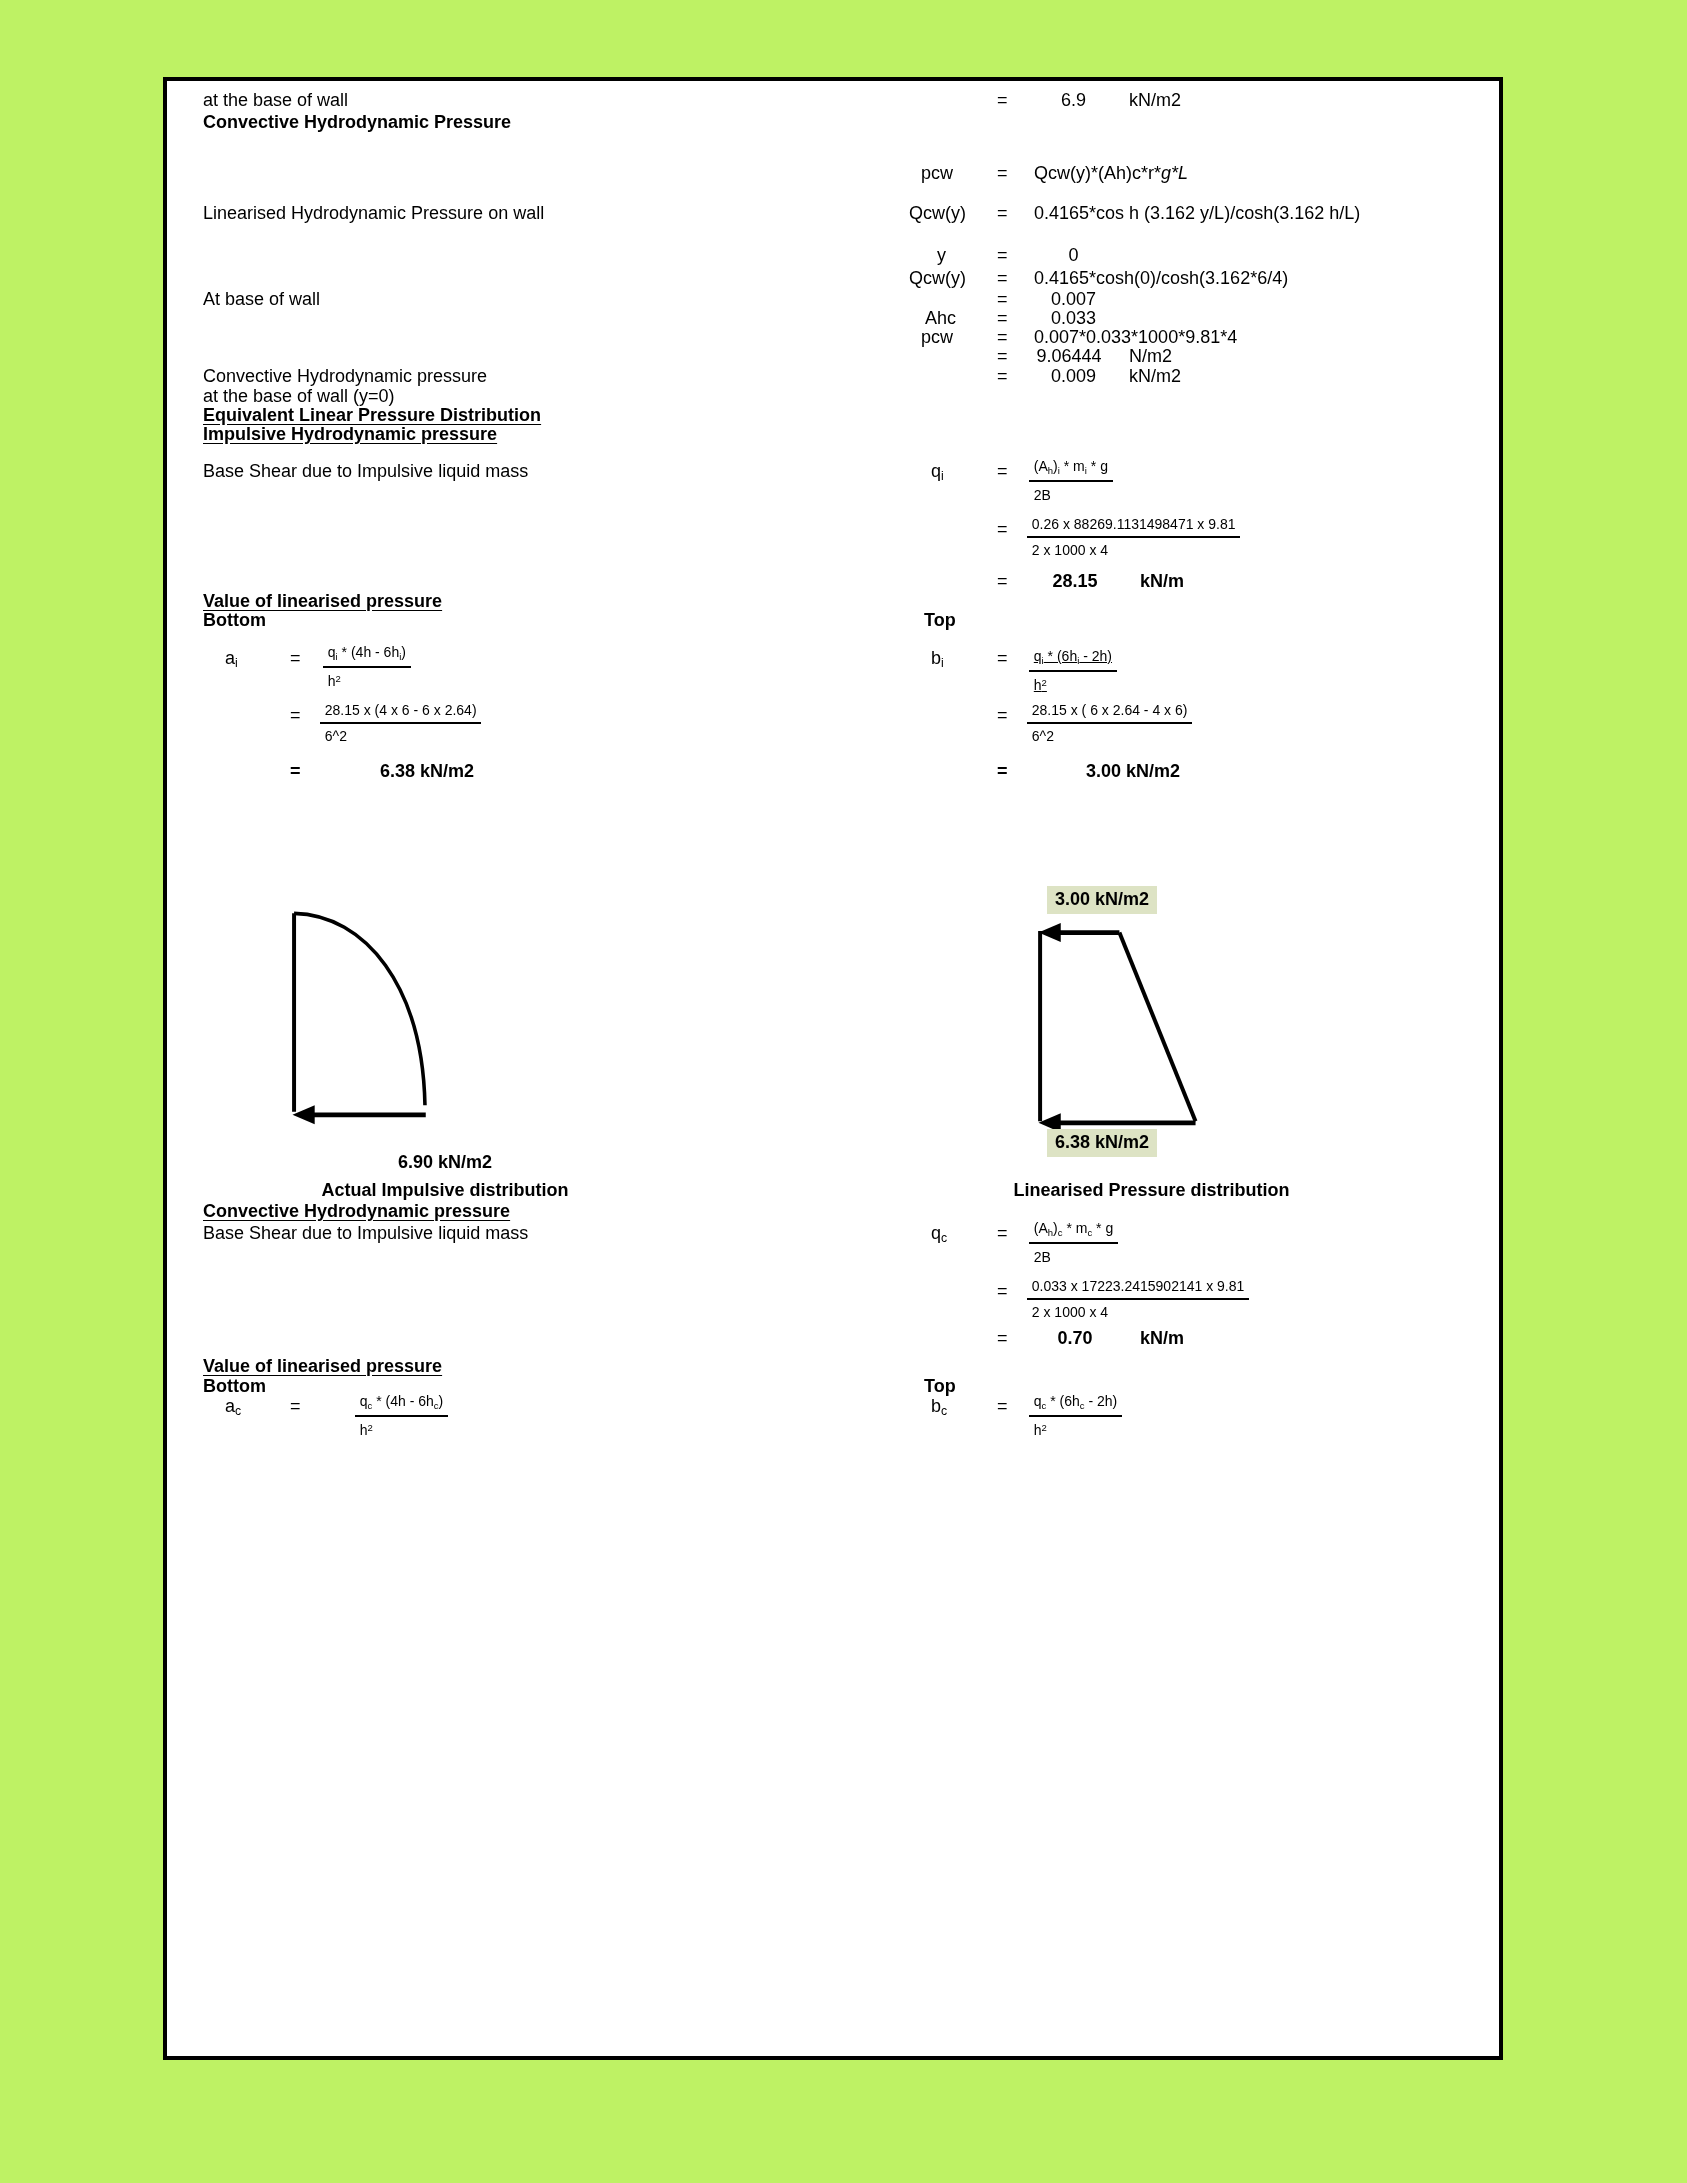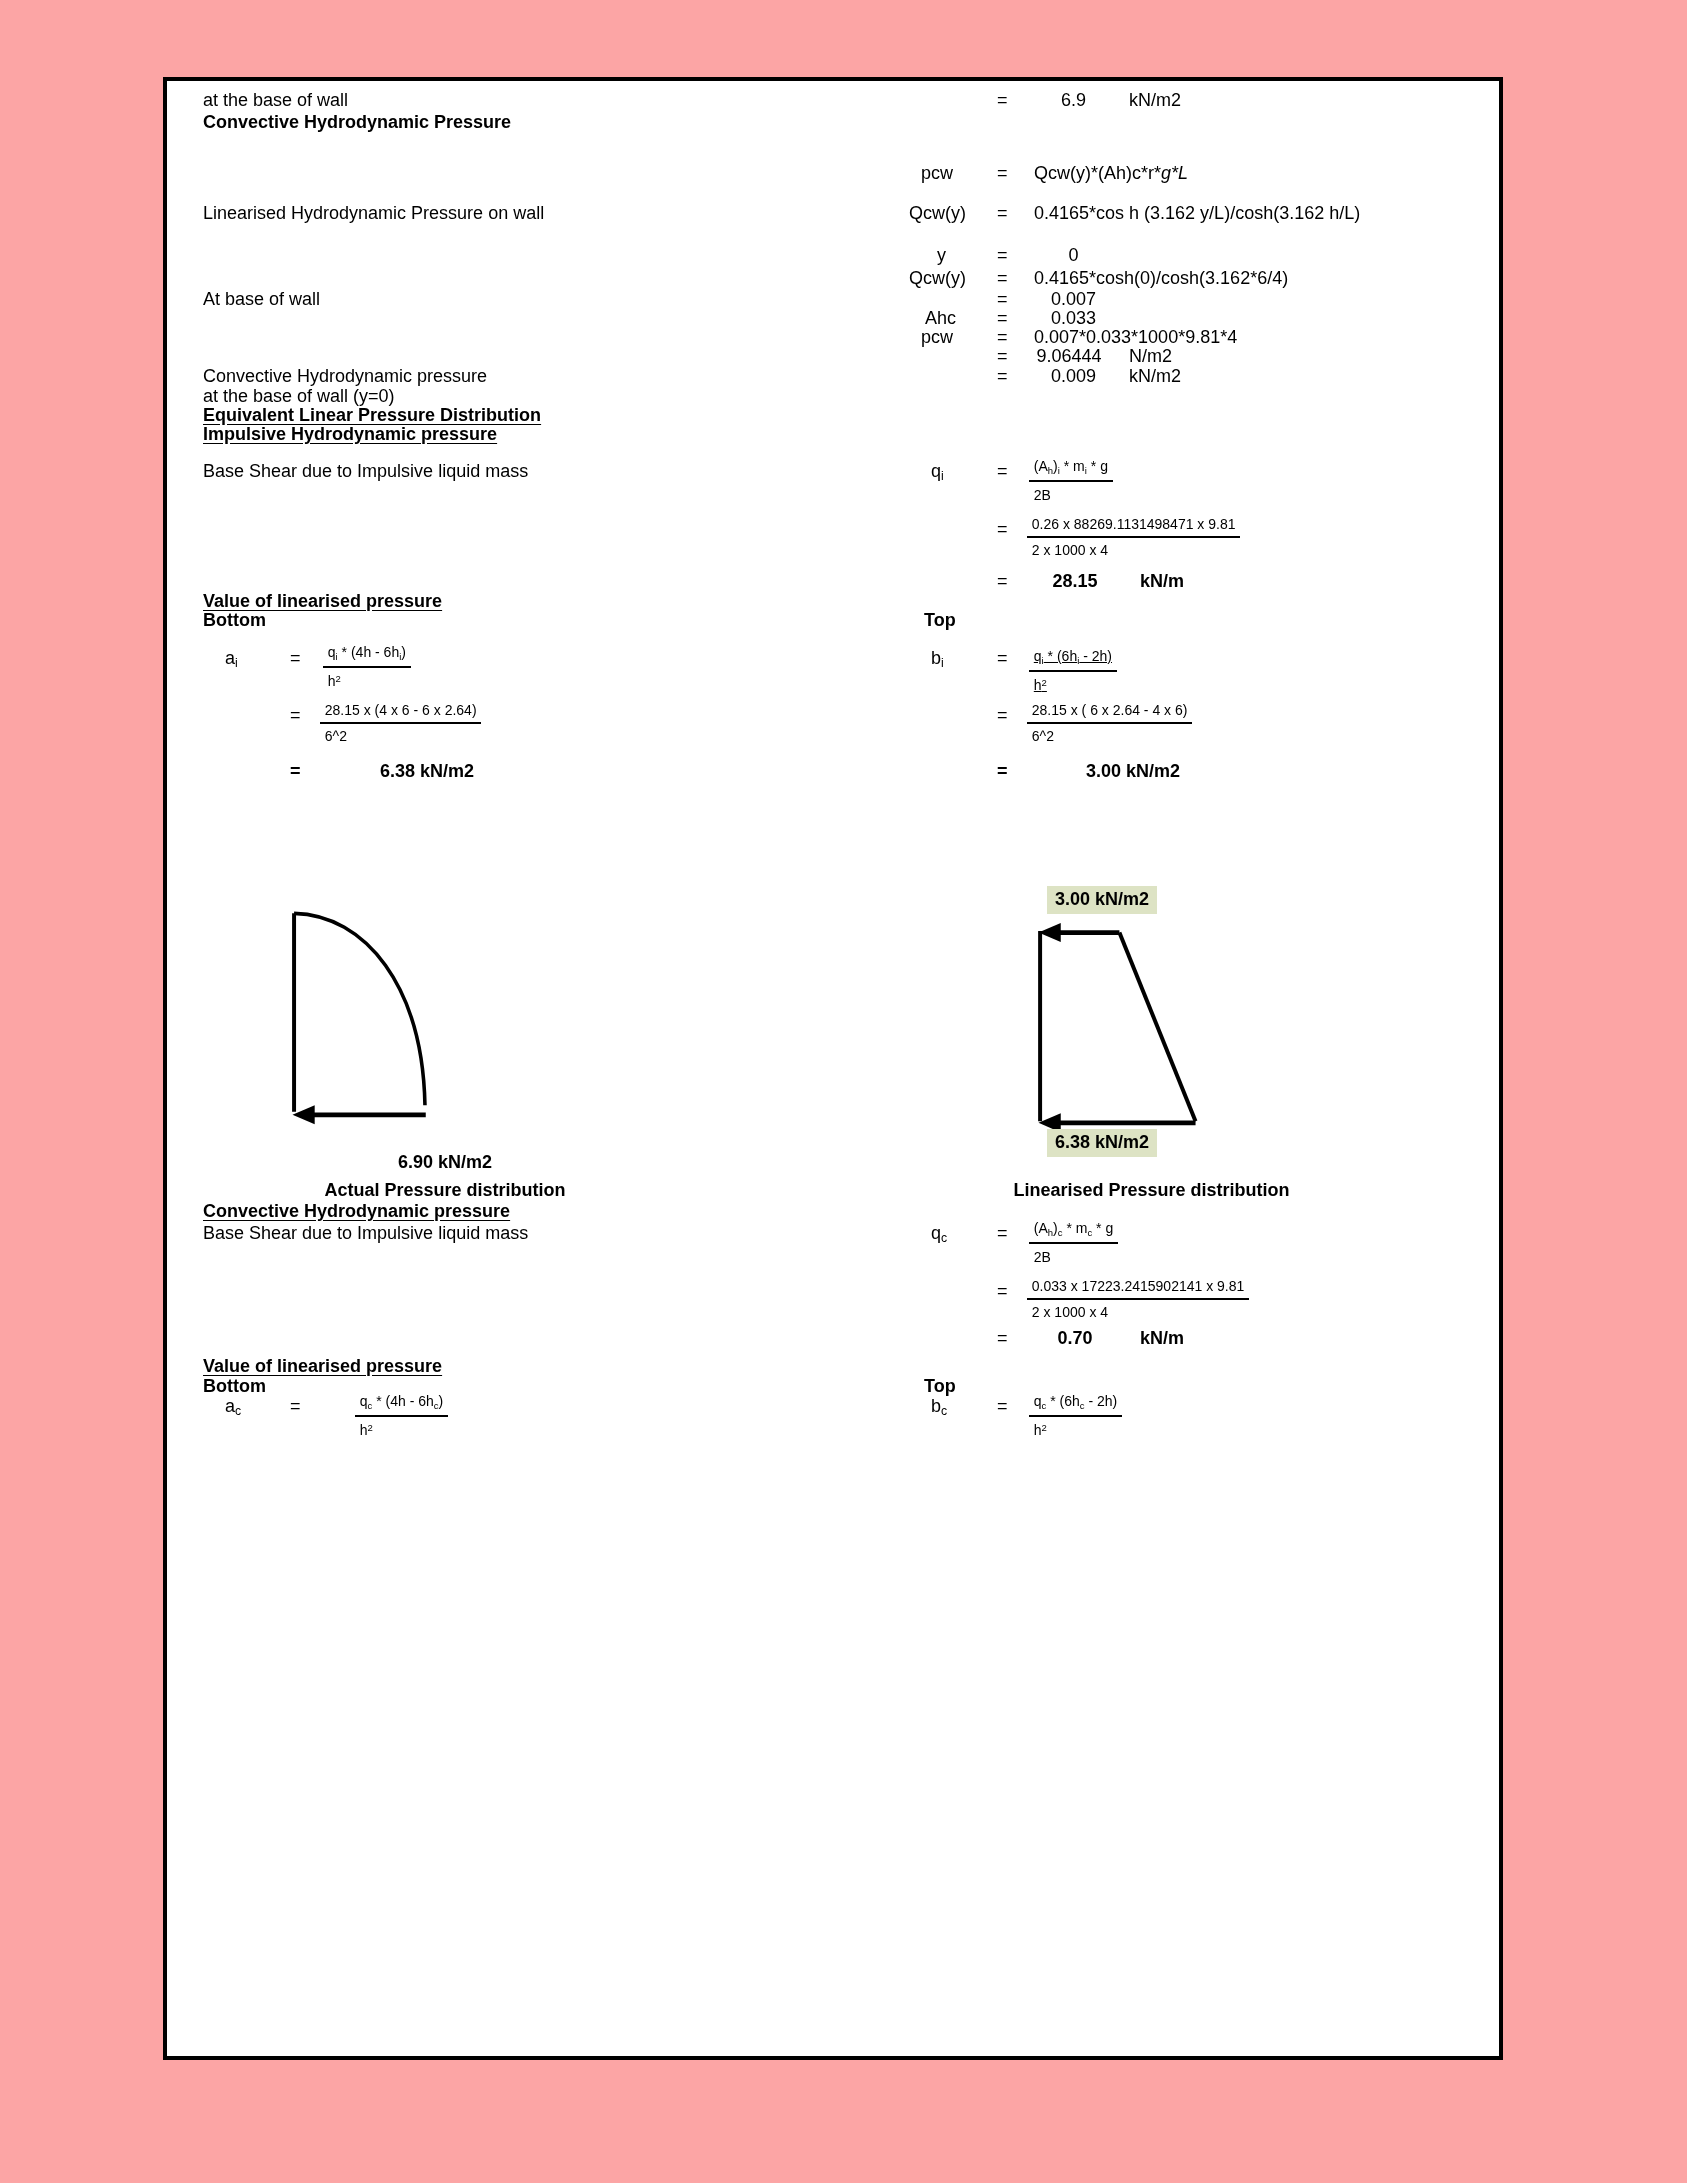--- a/index.html
+++ b/index.html
@@ -2,21 +2,21 @@
 <html style="font-size:12.7px"><head>
 <meta charset="utf-8">
 <style>
   html,body{margin:0;padding:0;background:#ffffff;}
   body{
     width:1687px;height:2183px;
     font-family:"Liberation Sans", sans-serif;
     color:#000;
     -webkit-font-smoothing:none;
   }
-  .page{position:absolute;left:0;top:0;width:1687px;height:2183px;background:#fca5a5;}
+  .page{position:absolute;left:0;top:0;width:1687px;height:2183px;background:#bef264;}
   .sheet{
     position:absolute;left:163px;top:77px;
     width:1340px;height:1983px;
     border:4px solid #000;
     background:#fff;
     box-sizing:border-box;
   }
   .t{position:absolute;white-space:nowrap;font-size:18px;line-height:1;}
   .b{font-weight:bold;}
   .u{text-decoration:underline;text-underline-offset:3.2px;}
@@ -154,21 +154,21 @@
   <svg style="left:111px;top:826px;width:286px;height:238px;" viewBox="0 0 360 300">
 
     <line x1="20" y1="8" x2="20" y2="258" stroke="#000" stroke-width="5"></line>
 
     <path d="M 20 8 C 110 10 182 100 185 250" fill="none" stroke="#000" stroke-width="4.5"></path>
 
     <line x1="186" y1="262" x2="38" y2="262" stroke="#000" stroke-width="6"></line>
     <polygon points="18,262 46,250 46,274" fill="#000"></polygon>
   </svg>
   <div class="t b ctr" style="left:159px;top:1072px;width:238px;">6.90  kN/m2</div>
-  <div class="t b ctr" style="left:127px;top:1100px;width:302px;">Actual Pressure distribution</div>
+  <div class="t b ctr" style="left:127px;top:1100px;width:302px;">Actual Impulsive distribution</div>
 
   <div class="t b hl" style="left:880px;top:805px;">3.00  kN/m2</div>
 
   <svg style="left:857px;top:842px;width:286px;height:230px;" viewBox="0 0 360 290">
 
     <line x1="20" y1="10" x2="20" y2="250" stroke="#000" stroke-width="5"></line>
 
     <line x1="120" y1="12" x2="38" y2="12" stroke="#000" stroke-width="6"></line>
     <polygon points="18,12 46,0 46,24" fill="#000"></polygon>
 

